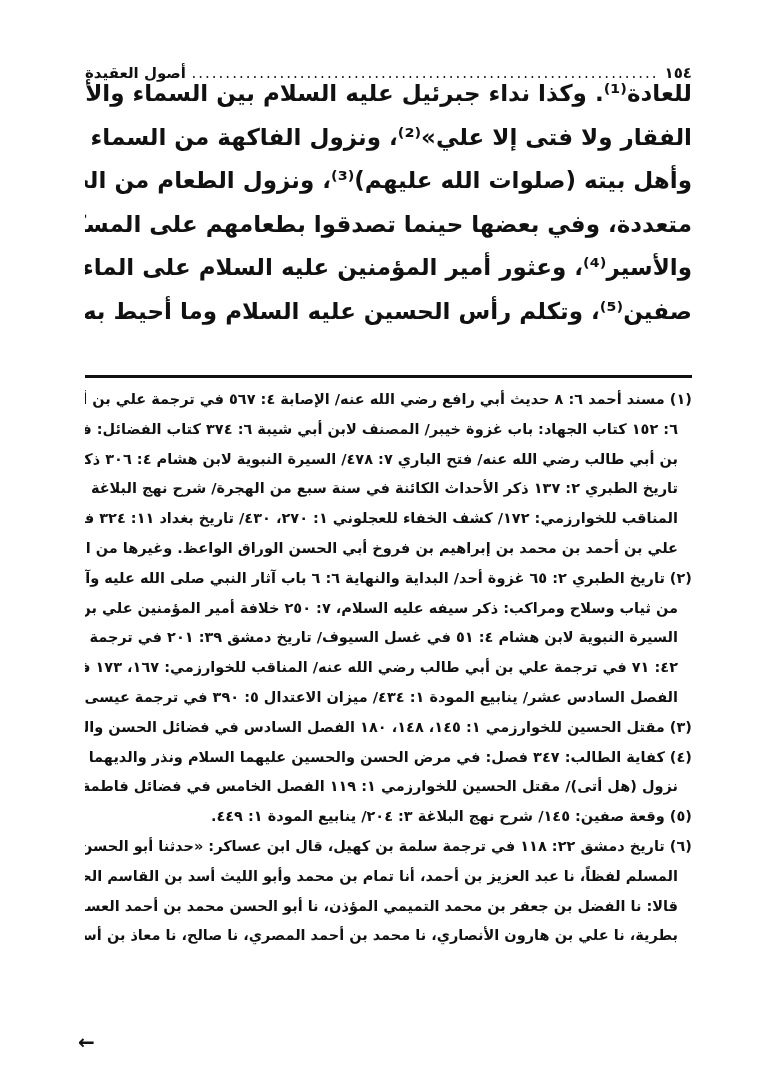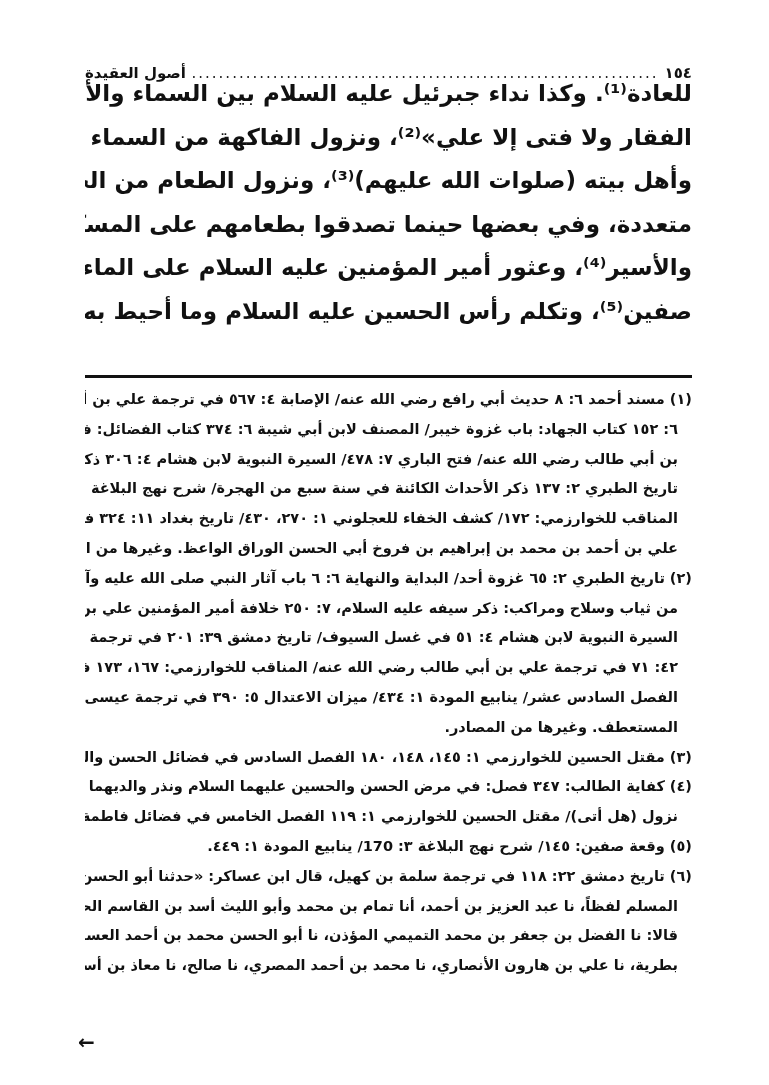--- a/index.html
+++ b/index.html
@@ -52,31 +52,30 @@
       <div class="fline indent">تاريخ الطبري ٢: ١٣٧ ذكر الأحداث الكائنة في سنة سبع من الهجرة/ شرح نهج البلاغة ١: ٢١/</div>
       <div class="fline indent">المناقب للخوارزمي: ١٧٢/ كشف الخفاء للعجلوني ١: ٢٧٠، ٤٣٠/ تاريخ بغداد ١١: ٣٢٤ في ترجمة</div>
       <div class="fline indent">علي بن أحمد بن محمد بن إبراهيم بن فروخ أبي الحسن الوراق الواعظ. وغيرها من المصادر الكثيرة.</div>
     </div>
     <div>
       <div class="fline">(٢) تاريخ الطبري ٢: ٦٥ غزوة أحد/ البداية والنهاية ٦: ٦ باب آثار النبي صلى الله عليه وآله التي كان يختص بها في حياته</div>
       <div class="fline indent">من ثياب وسلاح ومراكب: ذكر سيفه عليه السلام، ٧: ٢٥٠ خلافة أمير المؤمنين علي بن أبي طالب رضي الله عنه /</div>
       <div class="fline indent">السيرة النبوية لابن هشام ٤: ٥١ في غسل السيوف/ تاريخ دمشق ٣٩: ٢٠١ في ترجمة عثمان بن عفان،</div>
       <div class="fline indent">٤٢: ٧١ في ترجمة علي بن أبي طالب رضي الله عنه/ المناقب للخوارزمي: ١٦٧، ١٧٣ في الفصل الأول من</div>
       <div class="fline indent">الفصل السادس عشر/ ينابيع المودة ١: ٤٣٤/ ميزان الاعتدال ٥: ٣٩٠ في ترجمة عيسى بن مهران</div>
-      <div class="fline indent short">المستعطف. وغيرها من المصادر.</div>
     </div>
     <div>
       <div class="fline short">(٣) مقتل الحسين للخوارزمي ١: ١٤٥، ١٤٨، ١٨٠ الفصل السادس في فضائل الحسن والحسين عليهما السلام.</div>
     </div>
     <div>
       <div class="fline">(٤) كفاية الطالب: ٣٤٧ فصل: في مرض الحسن والحسين عليهما السلام ونذر والديهما الصوم عند برئهما وقصة</div>
       <div class="fline indent">نزول (هل أتى)/ مقتل الحسين للخوارزمي ١: ١١٩ الفصل الخامس في فضائل فاطمة الزهراء بنت</div>
     </div>
     <div>
-      <div class="fline short">(٥) وقعة صفين: ١٤٥/ شرح نهج البلاغة ٣: 170/ ينابيع المودة ١: ٤٤٩.</div>
+      <div class="fline short">(٥) وقعة صفين: ١٤٥/ شرح نهج البلاغة ٣: ٢٠٤/ ينابيع المودة ١: ٤٤٩.</div>
     </div>
     <div>
       <div class="fline">(٦) تاريخ دمشق ٢٢: ١١٨ في ترجمة سلمة بن كهيل، قال ابن عساكر: «حدثنا أبو الحسن علي بن</div>
       <div class="fline indent">المسلم لفظاً، نا عبد العزيز بن أحمد، أنا تمام بن محمد وأبو الليث أسد بن القاسم الحلبي</div>
       <div class="fline indent">قالا: نا الفضل بن جعفر بن محمد التميمي المؤذن، نا أبو الحسن محمد بن أحمد العسقلاني</div>
       <div class="fline indent">بطرية، نا علي بن هارون الأنصاري، نا محمد بن أحمد المصري، نا صالح، نا معاذ بن أسد</div>
     </div>
   </div>
 </div>
 

